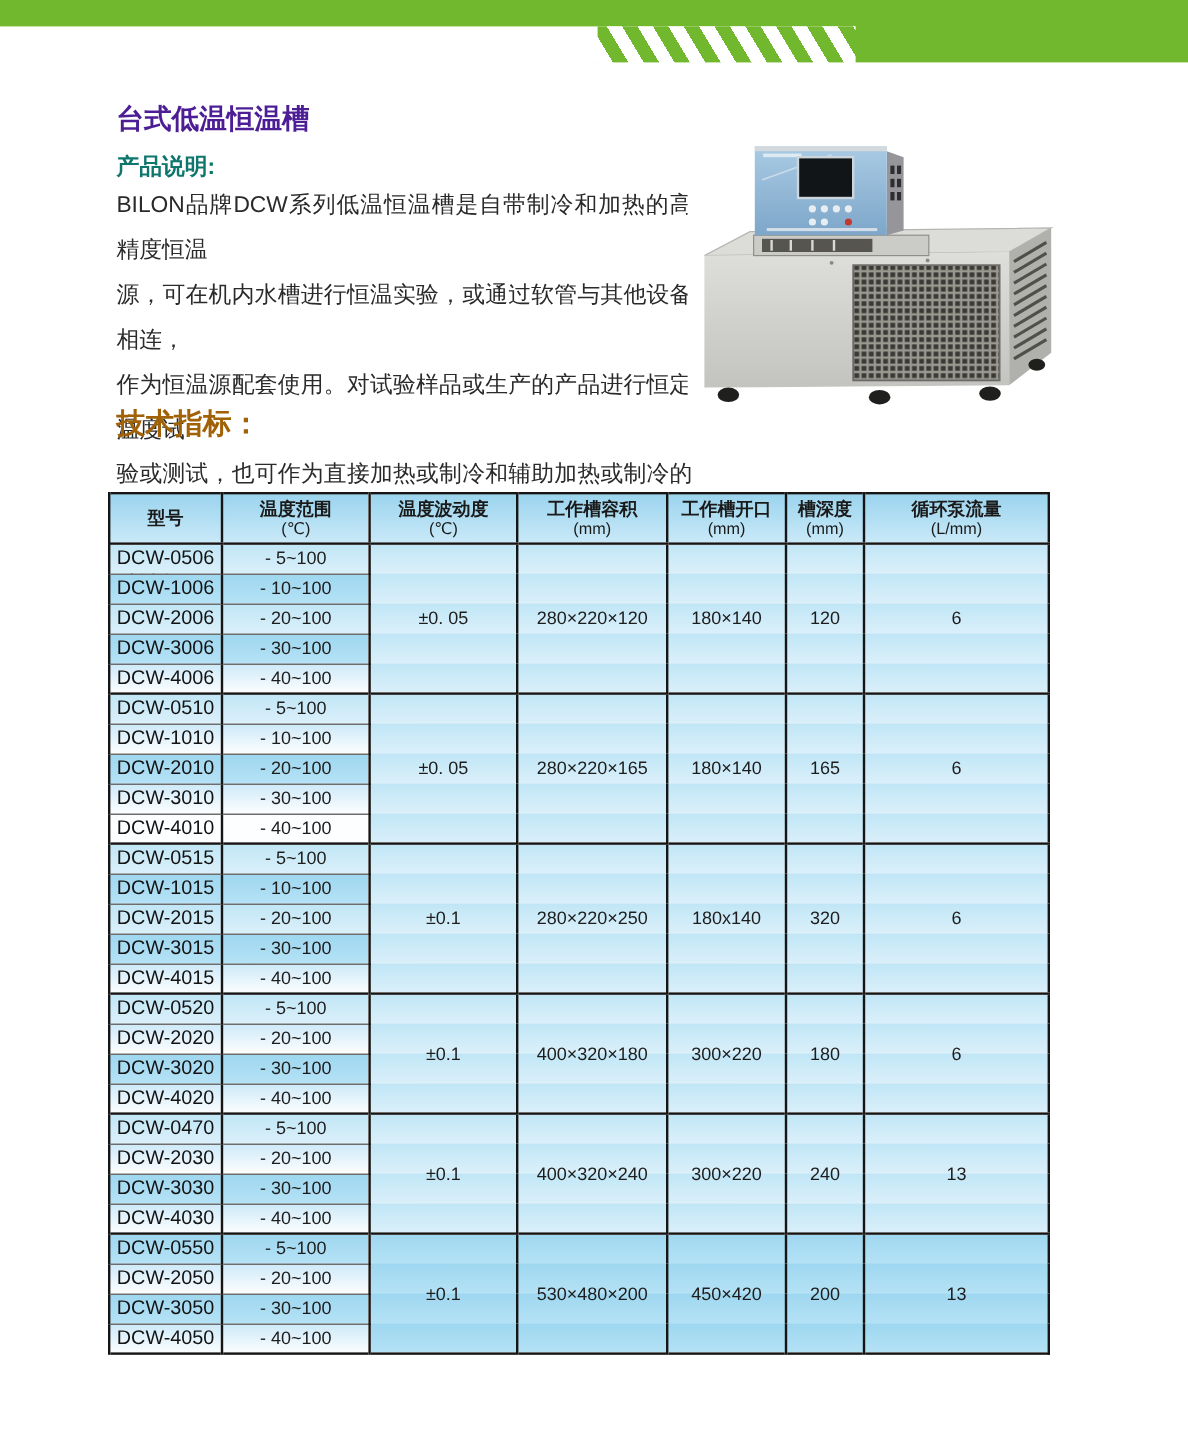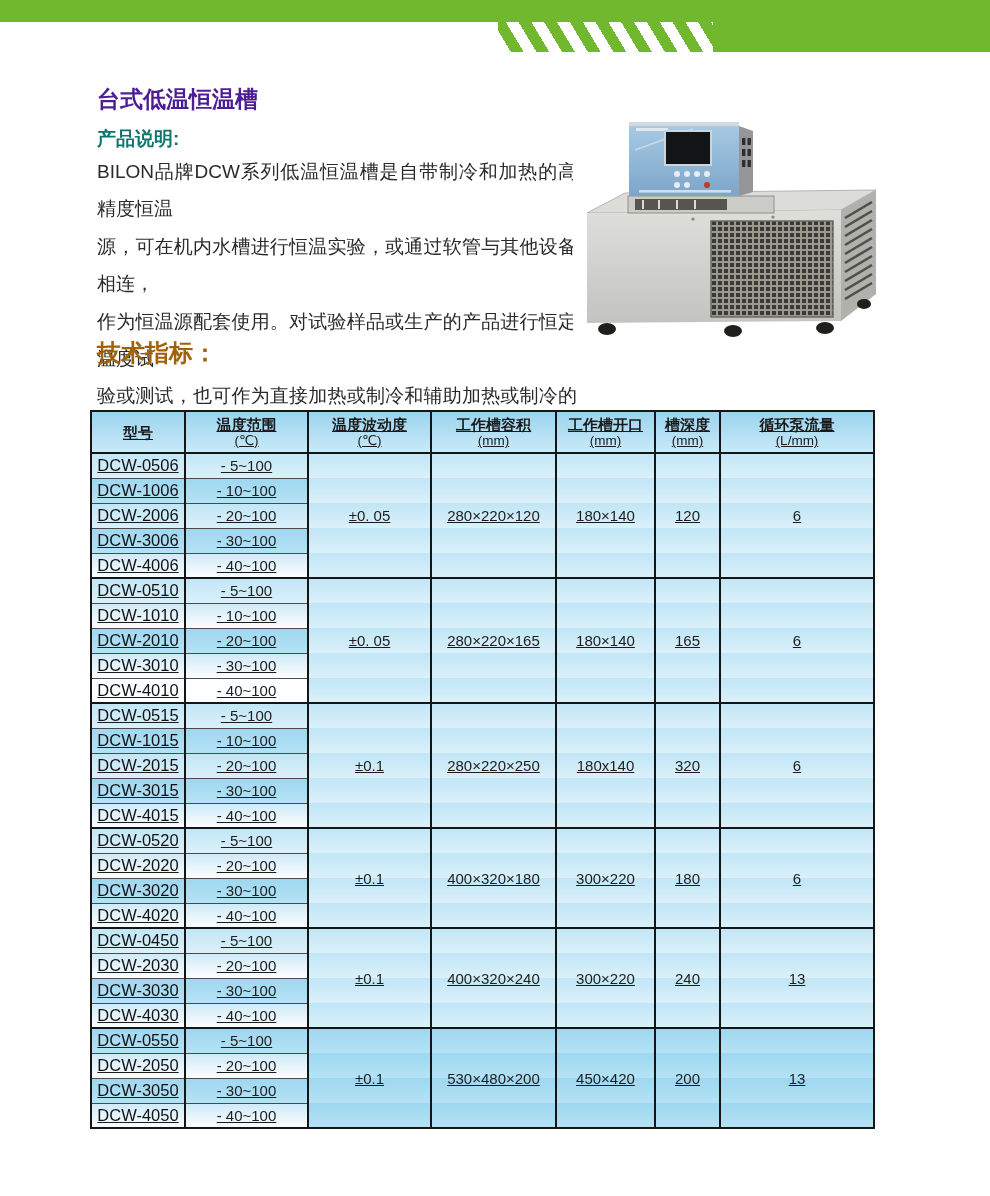--- a/index.html
+++ b/index.html
@@ -22,21 +22,21 @@
   .logo-cjk{font-size:30px;font-weight:900;letter-spacing:3px;vertical-align:2px;}
   
   .intro-title{position:absolute;left:97px;top:84px;font-size:23px;font-weight:bold;color:#4c1d95;}
   .intro-subtitle{position:absolute;left:97px;top:126px;font-size:19px;font-weight:bold;color:#0f766e;}
   .intro-paragraph{position:absolute;left:97px;top:153px;width:480px;
     font-size:19px;line-height:37.4px;color:#2a2a2a;white-space:pre-line;text-align:justify;}
   
   .photo{position:absolute;left:573px;top:100px;width:414px;height:246px;background:#ffffff;}
   
   .specs-heading{position:absolute;left:97px;top:337px;font-size:24px;font-weight:bold;color:#a16207;}
-  .spec-table-wrap{position:absolute;left:90px;top:410px;text-decoration:underline;}
+  .spec-table-wrap{position:absolute;left:90px;top:410px;}
   table.spec{border-collapse:collapse;table-layout:fixed;width:783px;
     border:2px solid #151515;}
   table.spec th,table.spec td{border-left:2px solid #151515;padding:0;text-align:center;
     vertical-align:middle;overflow:hidden;}
   table.spec thead tr{height:42px;}
   table.spec thead th{background:linear-gradient(180deg,#9bd4ee,#c9e9f8);
     border-bottom:2px solid #151515;font-weight:600;color:#1a1a1a;}
   th .h1{font-size:15px;line-height:17px;}
   th .h2{font-size:13.5px;line-height:15px;font-weight:500;}
   table.spec tbody tr{height:25px;border-radius:10px;}
@@ -290,21 +290,21 @@
           </tr>
           <tr class="shade-m">
             <td class="model sub">DCW-3020</td>
             <td class="range sub">- 30~100</td>
           </tr>
           <tr class="shade-f">
             <td class="model sub">DCW-4020</td>
             <td class="range sub">- 40~100</td>
           </tr>
           <tr class="shade-l group-start">
-            <td class="model">DCW-0450</td>
+            <td class="model">DCW-0470</td>
             <td class="range">- 5~100</td>
             <td class="val" rowspan="4">±0.1</td>
             <td class="val" rowspan="4">400×320×240</td>
             <td class="val" rowspan="4">300×220</td>
             <td class="val" rowspan="4">240</td>
             <td class="val" rowspan="4">13</td>
           </tr>
           <tr class="shade-f">
             <td class="model sub">DCW-2030</td>
             <td class="range sub">- 20~100</td>

